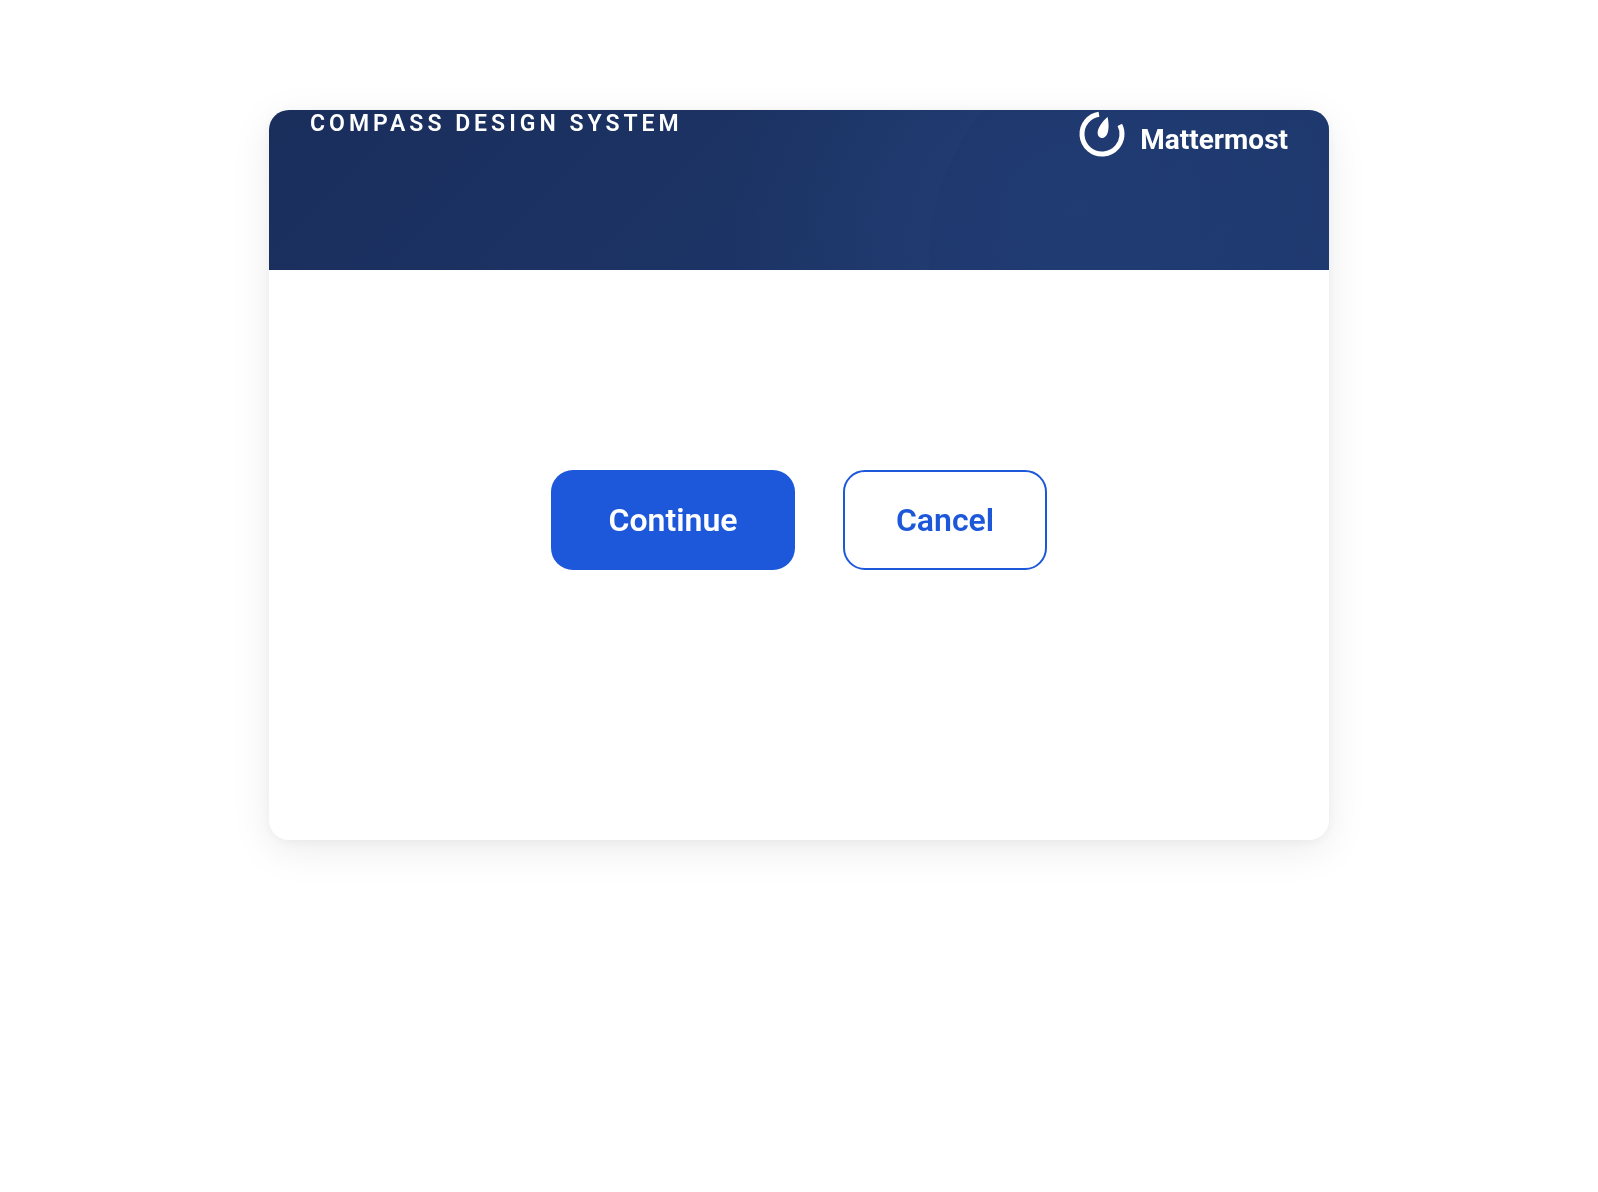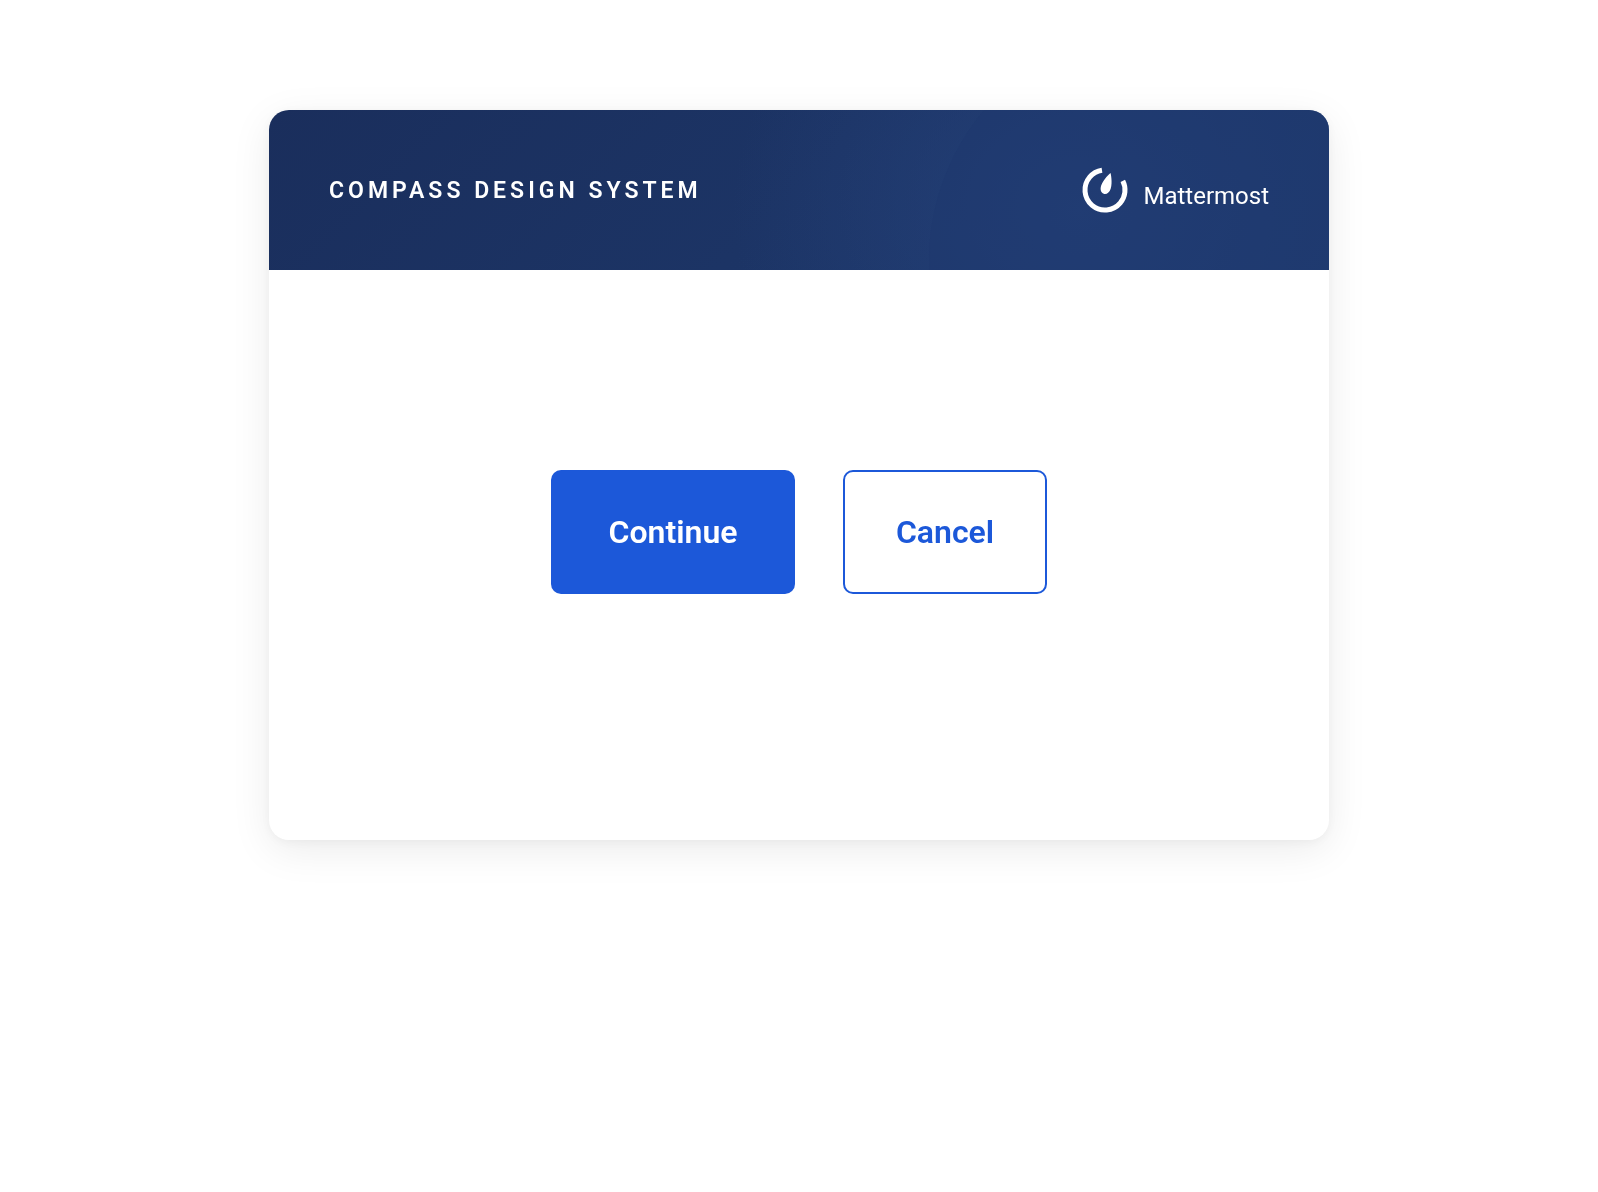--- a/index.html
+++ b/index.html
@@ -29,23 +29,23 @@
       display: flex;
       flex-direction: column;
     }
     
     .header {
       height: 160px;
       background: linear-gradient(135deg, #1a2e5c 0%, #1e3a6e 100%);
       position: relative;
       overflow: hidden;
       display: flex;
-      align-items: center;
+      align-items: flex-start;
       justify-content: space-between;
-      padding: 0 60px;
+      padding: 0 41px;
       gap: 24px;
     }
     
     .header::before {
       content: '';
       position: absolute;
       top: -200px;
       right: -100px;
       width: 700px;
       height: 600px;
@@ -82,37 +82,37 @@
       z-index: 2;
     }
     
     .brand-icon {
       width: 48px;
       height: 48px;
     }
     
     .brand-name {
       color: #ffffff;
-      font-size: 24px;
-      font-weight: 400;
+      font-size: 28px;
+      font-weight: 700;
       margin-top: 11px;
     }
     
     .content {
       flex: 1;
       display: flex;
       align-items: flex-start;
       justify-content: center;
       gap: 48px;
       padding-top: 200px;
     }
     
     .btn {
-      height: 124px;
-      border-radius: 10px;
+      height: 100px;
+      border-radius: 22px;
       font-size: 32px;
       font-weight: 600;
       cursor: pointer;
       border: none;
       display: flex;
       align-items: center;
       justify-content: center;
       font-family: inherit;
     }
     

